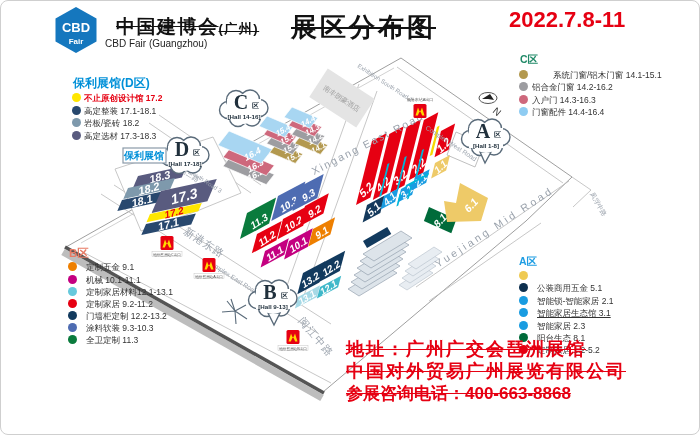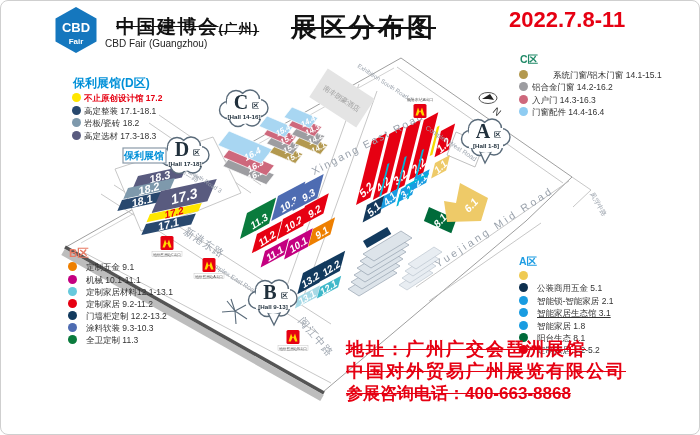--- a/index.html
+++ b/index.html
@@ -374,21 +374,21 @@
 
 <div class="abs" style="left:518px;top:254px;font-size:10.5px;font-weight:bold;color:#1e9de3;">A区</div>
 <div class="dot" style="left:518px;top:270px;background:#efca52;"></div>
 <div class="dot" style="left:518px;top:282px;background:#0d2f4e;"></div>
     <div class="li" style="left:536px;top:282px;">公装商用五金 5.1</div>
 <div class="dot" style="left:518px;top:295px;background:#199ce1;"></div>
     <div class="li" style="left:536px;top:295px;">智能锁-智能家居 2.1</div>
 <div class="dot" style="left:518px;top:307px;background:#199ce1;"></div>
     <div class="li" style="left:536px;top:307px;text-decoration:underline;">智能家居生态馆 3.1</div>
 <div class="dot" style="left:518px;top:320px;background:#199ce1;"></div>
-    <div class="li" style="left:536px;top:320px;">智能家居 1.8</div>
+    <div class="li" style="left:536px;top:320px;">智能家居 2.3</div>
 <div class="dot" style="left:518px;top:332px;background:#006b3a;"></div>
     <div class="li" style="left:536px;top:332px;">阳台生态 8.1</div>
 <div class="dot" style="left:518px;top:344px;background:#e60012;"></div>
     <div class="li" style="left:536px;top:344px;">定制家居 1.2-5.2</div>
 
 <div class="abs" style="left:345px;top:336px;font-size:18px;font-weight:bold;color:#e60012;text-decoration:line-through;letter-spacing:2px;">地址：广州广交会琶洲展馆</div>
 <div class="abs" style="left:345px;top:358px;font-size:18px;font-weight:bold;color:#e60012;text-decoration:line-through;letter-spacing:2px;">中国对外贸易广州展览有限公司</div>
 <div class="abs" style="left:345px;top:381px;font-size:17px;font-weight:bold;color:#e60012;text-decoration:line-through;">参展咨询电话：<span style="text-decoration:none;">400-663-8868</span></div>
 </div>
 

